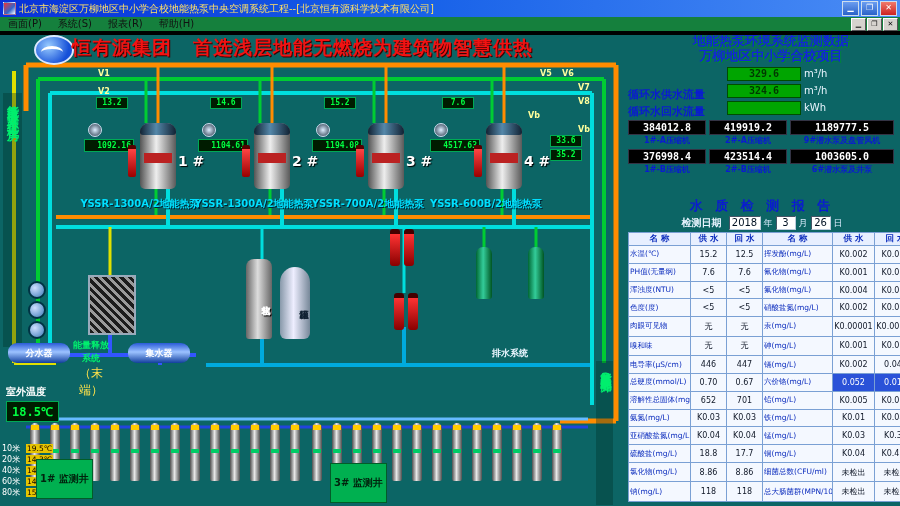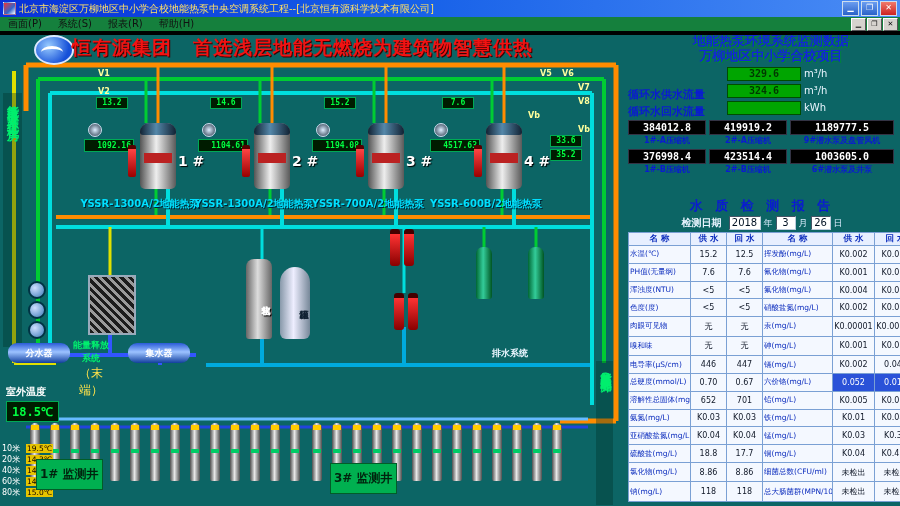--- a/index.html
+++ b/index.html
@@ -141,21 +141,21 @@
   .depth-row{display:flex;gap:2px;height:11px;align-items:center;}
   .depth-row .d{color:#fff;font-size:8px;width:22px;}
   .depth-row .t{background:#e6c400;color:#100;font-size:7.5px;padding:0 1px;line-height:9px;}
   .wellgroup{position:absolute;top:392px;display:flex;column-gap:10px;z-index:2;}
   .wg1{left:30px;} .wg2{left:312px;}
   .wellbar{width:10px;height:58px;border-radius:5px 5px 2px 2px;position:relative;
     background:linear-gradient(90deg,#4f4f4f,#e6e6e6 45%,#4f4f4f);}
   .wellbar::before{content:"";position:absolute;left:1px;top:2px;width:8px;height:5px;background:#fc0;}
   .wellbar::after{content:"";position:absolute;left:1px;top:26px;width:8px;height:4px;background:#0c6;}
   .well-lbl{position:absolute;background:#00b050;border:1px solid #025c28;color:#00240e;
-    font-size:12px;font-weight:bold;padding:6px 3px;z-index:5;white-space:nowrap;}
+    font-size:10px;font-weight:bold;padding:12px 3px;z-index:5;white-space:nowrap;}
   .well-lbls .well-lbl:nth-child(1){left:36px;top:428px;}
   .well-lbls .well-lbl:nth-child(2){left:104px;top:441px;margin-top:46px;}
   .well-lbls .well-lbl:nth-child(3){left:330px;top:432px;}
 </style>
 </head>
 <body>
 
 <div class="window">
 
   <div class="titlebar">

